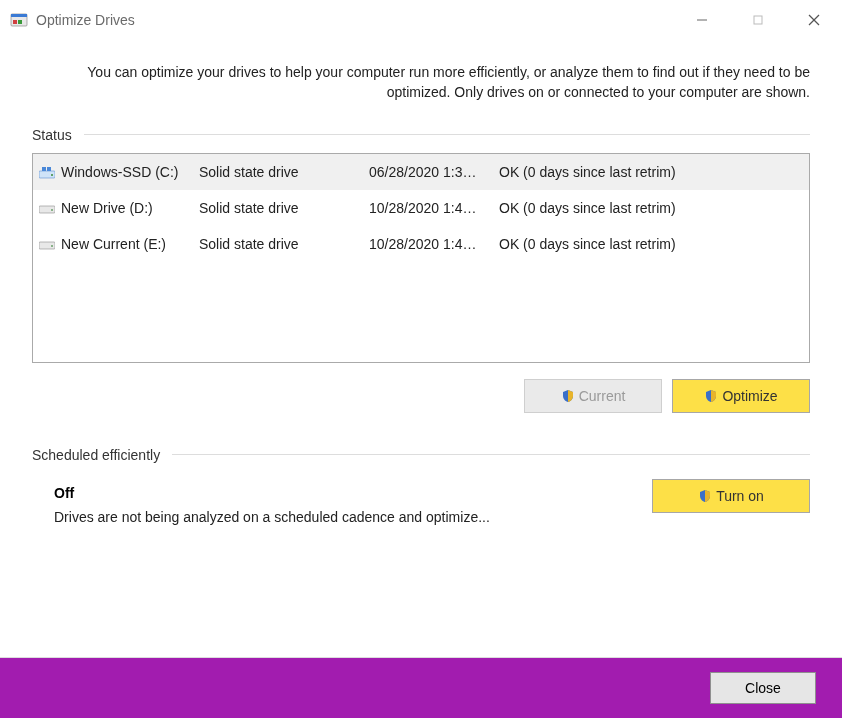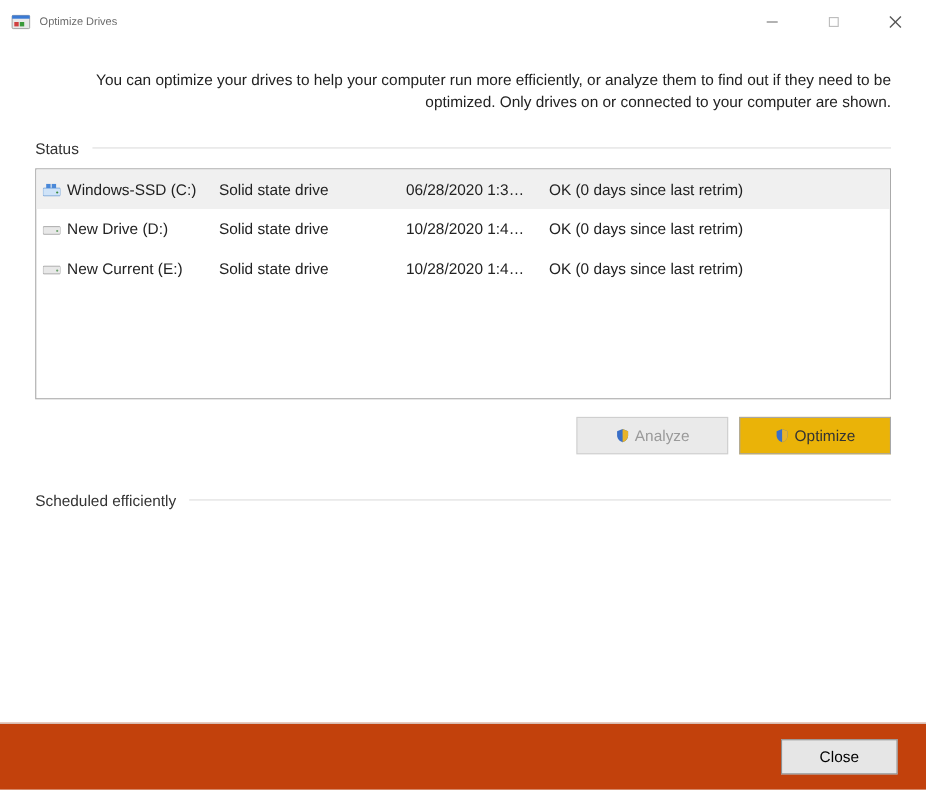--- a/index.html
+++ b/index.html
@@ -28,21 +28,21 @@
     padding-left: 10px;
   }
   .titlebar .app-icon {
     width: 18px;
     height: 18px;
     margin-right: 8px;
     display: inline-block;
   }
   .titlebar .title {
     color: #6a6a6a;
-    font-size: 10px;
+    font-size: 14px;
     flex: 1;
   }
   .win-controls {
     display: flex;
     align-items: center;
   }
   .win-btn {
     width: 56px;
     height: 40px;
     display: flex;
@@ -126,21 +126,21 @@
   .btn-row-right {
     display: flex;
     justify-content: flex-end;
     gap: 10px;
     margin-top: 16px;
   }
   .btn {
     min-width: 138px;
     height: 34px;
     border: 1px solid #a7a7a7;
-    background: #eab308;
+    background: #fde047;
     display: inline-flex;
     align-items: center;
     justify-content: center;
     gap: 4px;
     font: inherit;
     color: #333;
     padding: 0 12px;
   }
   .btn.disabled {
     color: #9a9a9a;
@@ -165,21 +165,21 @@
   .sched-state {
     font-weight: 700;
     color: #000;
     margin: 6px 0 8px 0;
   }
   .sched-desc {
     color: #222;
   }
   .footer {
     border-top: 1px solid #ddd;
-    background: #c2410c;
+    background: #a21caf;
     padding: 14px 26px;
     display: flex;
     justify-content: flex-end;
   }
   .close-btn {
     width: 106px;
     height: 32px;
     border: 1px solid #8f8f8f;
     background: #e6e6e6;
     font: inherit;
@@ -273,38 +273,53 @@
     </div>
 
     <div class="btn-row-right">
       <button class="btn disabled">
         <span class="shield-icon">
           <svg viewBox="0 0 14 14" width="14" height="14">
             <path d="M7 1 L12 3 V7 C12 10 9.5 12.5 7 13 C4.5 12.5 2 10 2 7 V3 Z" fill="#3a6fc8"></path>
             <path d="M7 1 L12 3 V7 C12 10 9.5 12.5 7 13 Z" fill="#e8b42a"></path>
           </svg>
         </span>
-        <span>Analyze</span>
+        <span>Current</span>
       </button>
       <button class="btn">
         <span class="shield-icon">
           <svg viewBox="0 0 14 14" width="14" height="14">
             <path d="M7 1 L12 3 V7 C12 10 9.5 12.5 7 13 C4.5 12.5 2 10 2 7 V3 Z" fill="#3a6fc8"></path>
             <path d="M7 1 L12 3 V7 C12 10 9.5 12.5 7 13 Z" fill="#e8b42a"></path>
           </svg>
         </span>
         <span>Optimize</span>
       </button>
     </div>
 
     <div class="sched-section">
       <div class="section-label-row">
         <span class="section-label">Scheduled efficiently</span>
         <div class="divider"></div>
       </div>
+      <div class="sched-body">
+        <div class="sched-text">
+          <div class="sched-state">Off</div>
+          <div class="sched-desc">Drives are not being analyzed on a scheduled cadence and optimize...</div>
+        </div>
+        <button class="btn" style="min-width:158px">
+          <span class="shield-icon">
+            <svg viewBox="0 0 14 14" width="14" height="14">
+              <path d="M7 1 L12 3 V7 C12 10 9.5 12.5 7 13 C4.5 12.5 2 10 2 7 V3 Z" fill="#3a6fc8"></path>
+              <path d="M7 1 L12 3 V7 C12 10 9.5 12.5 7 13 Z" fill="#e8b42a"></path>
+            </svg>
+          </span>
+          <span>Turn on</span>
+        </button>
+      </div>
     </div>
 
     <div style="flex:1"></div>
   </div>
 
   <div class="footer">
     <button class="close-btn">Close</button>
   </div>
 
 </div>

